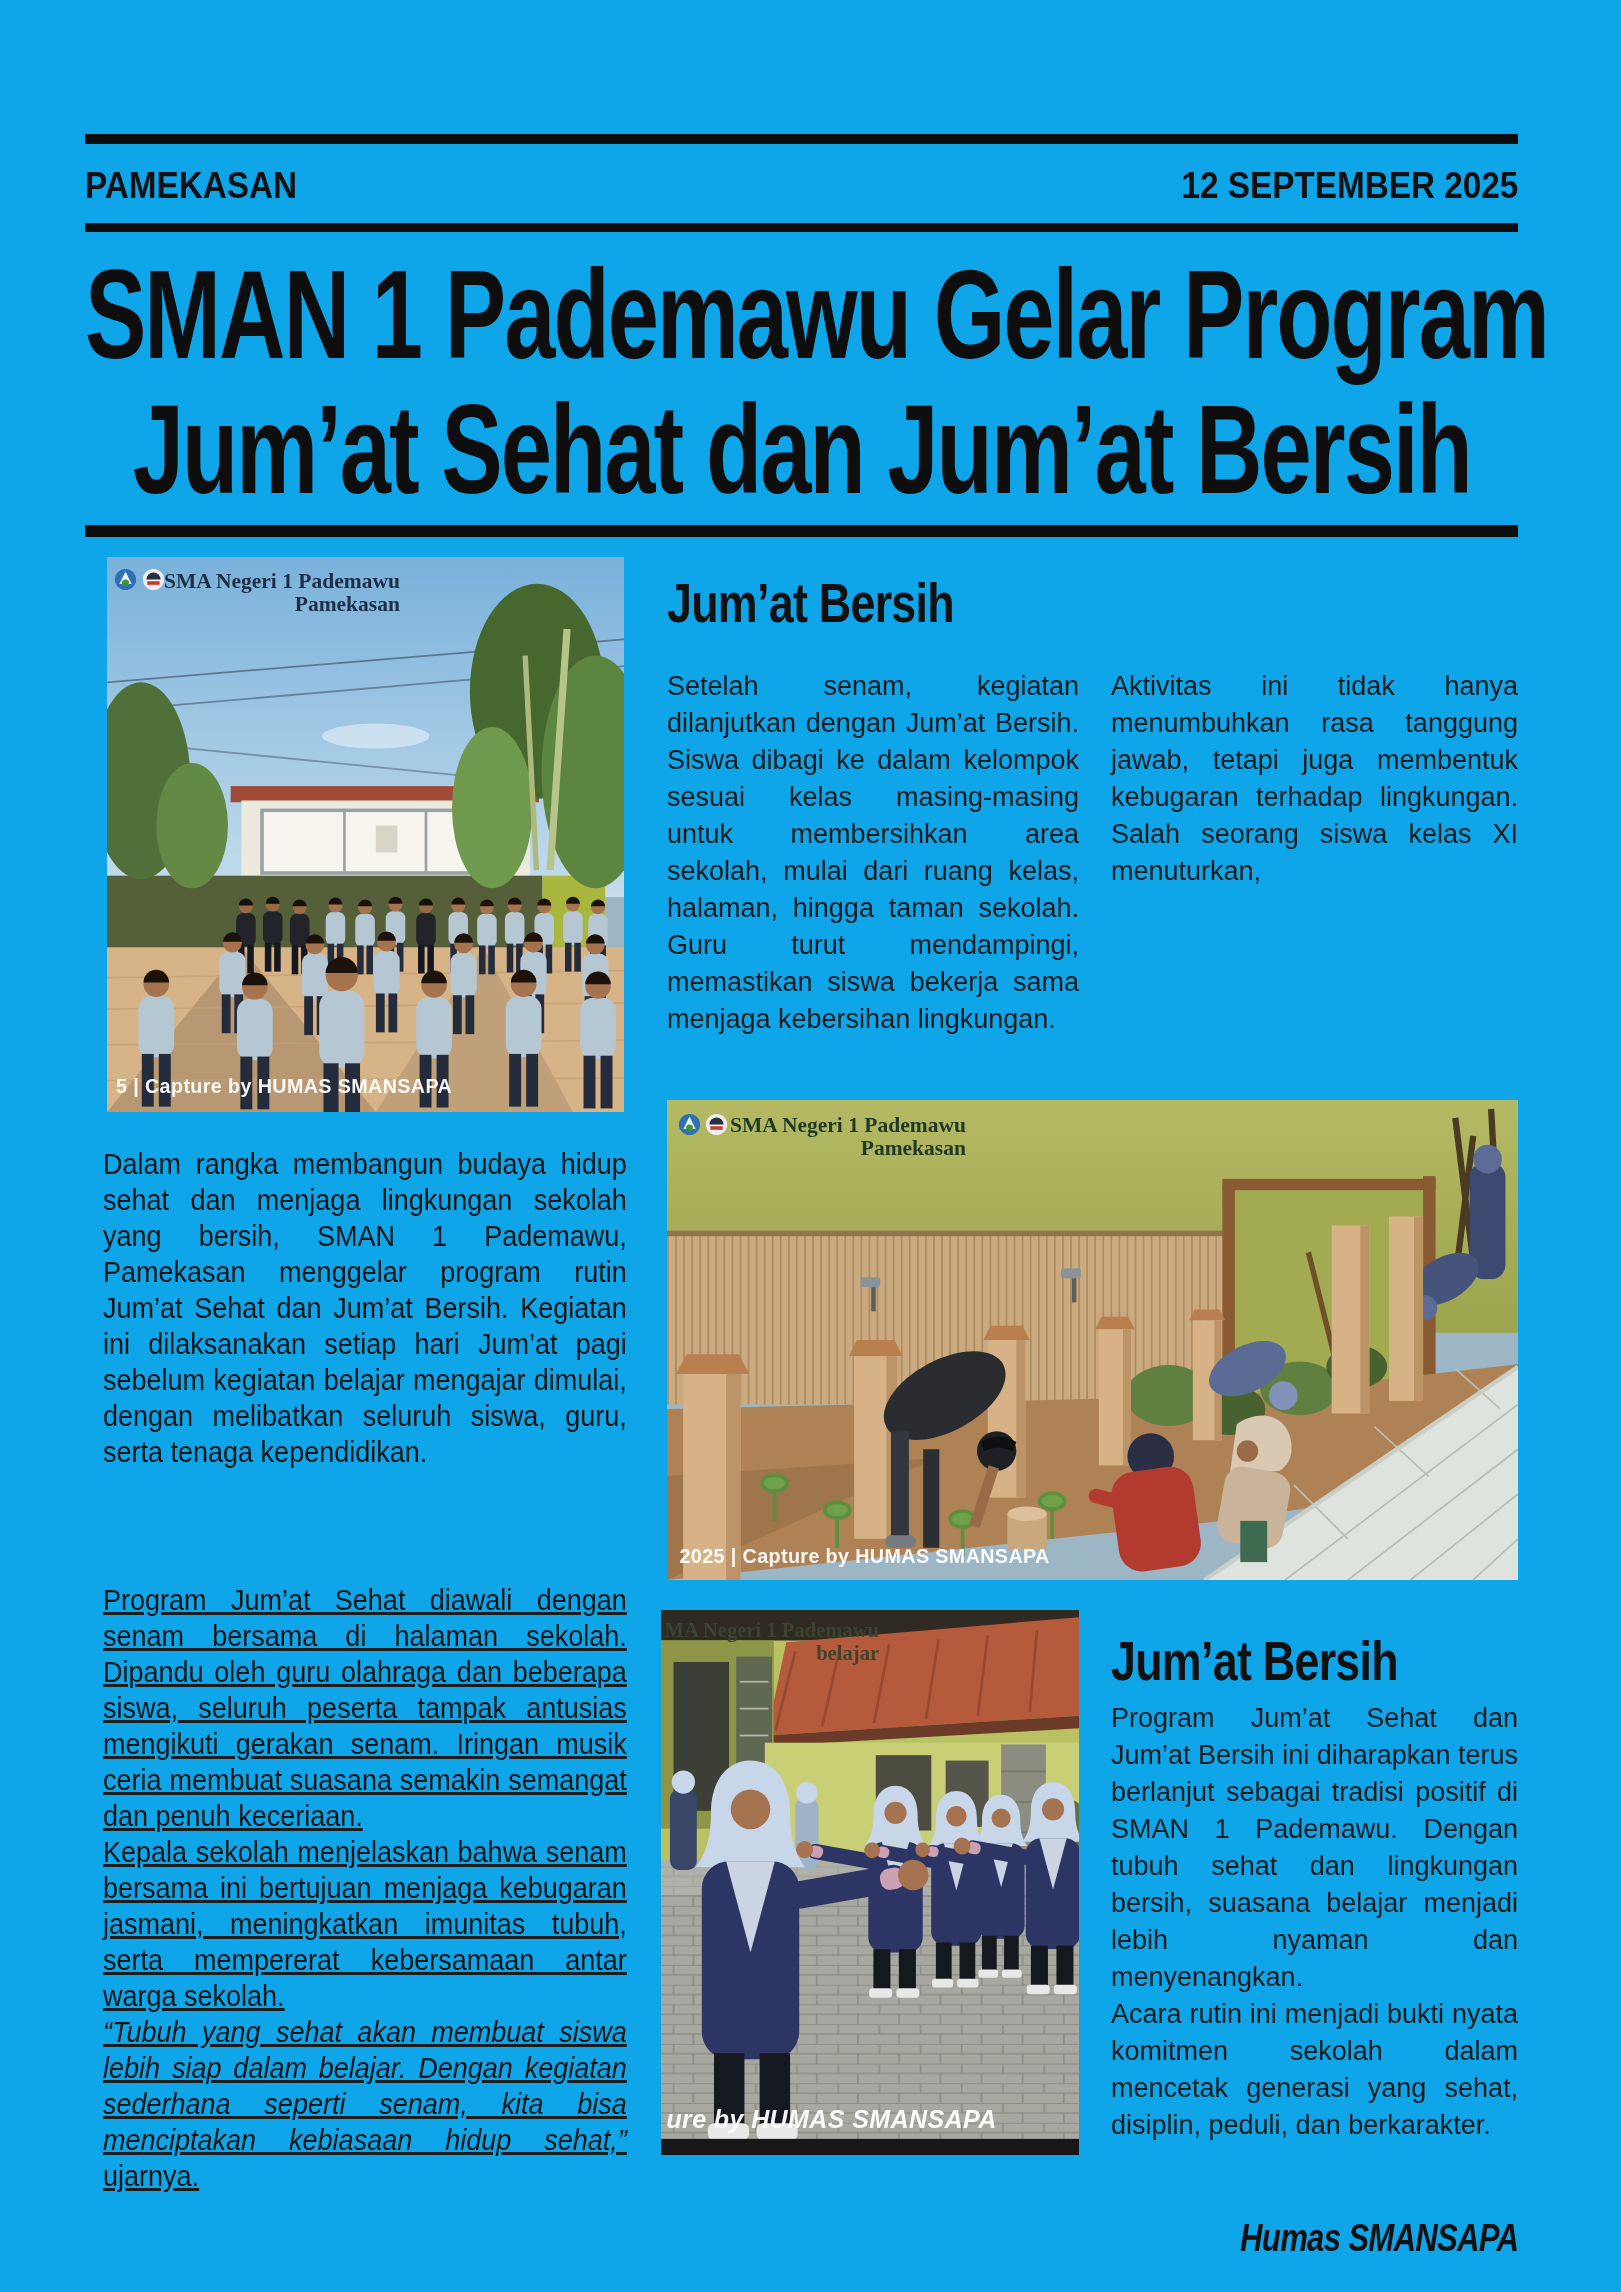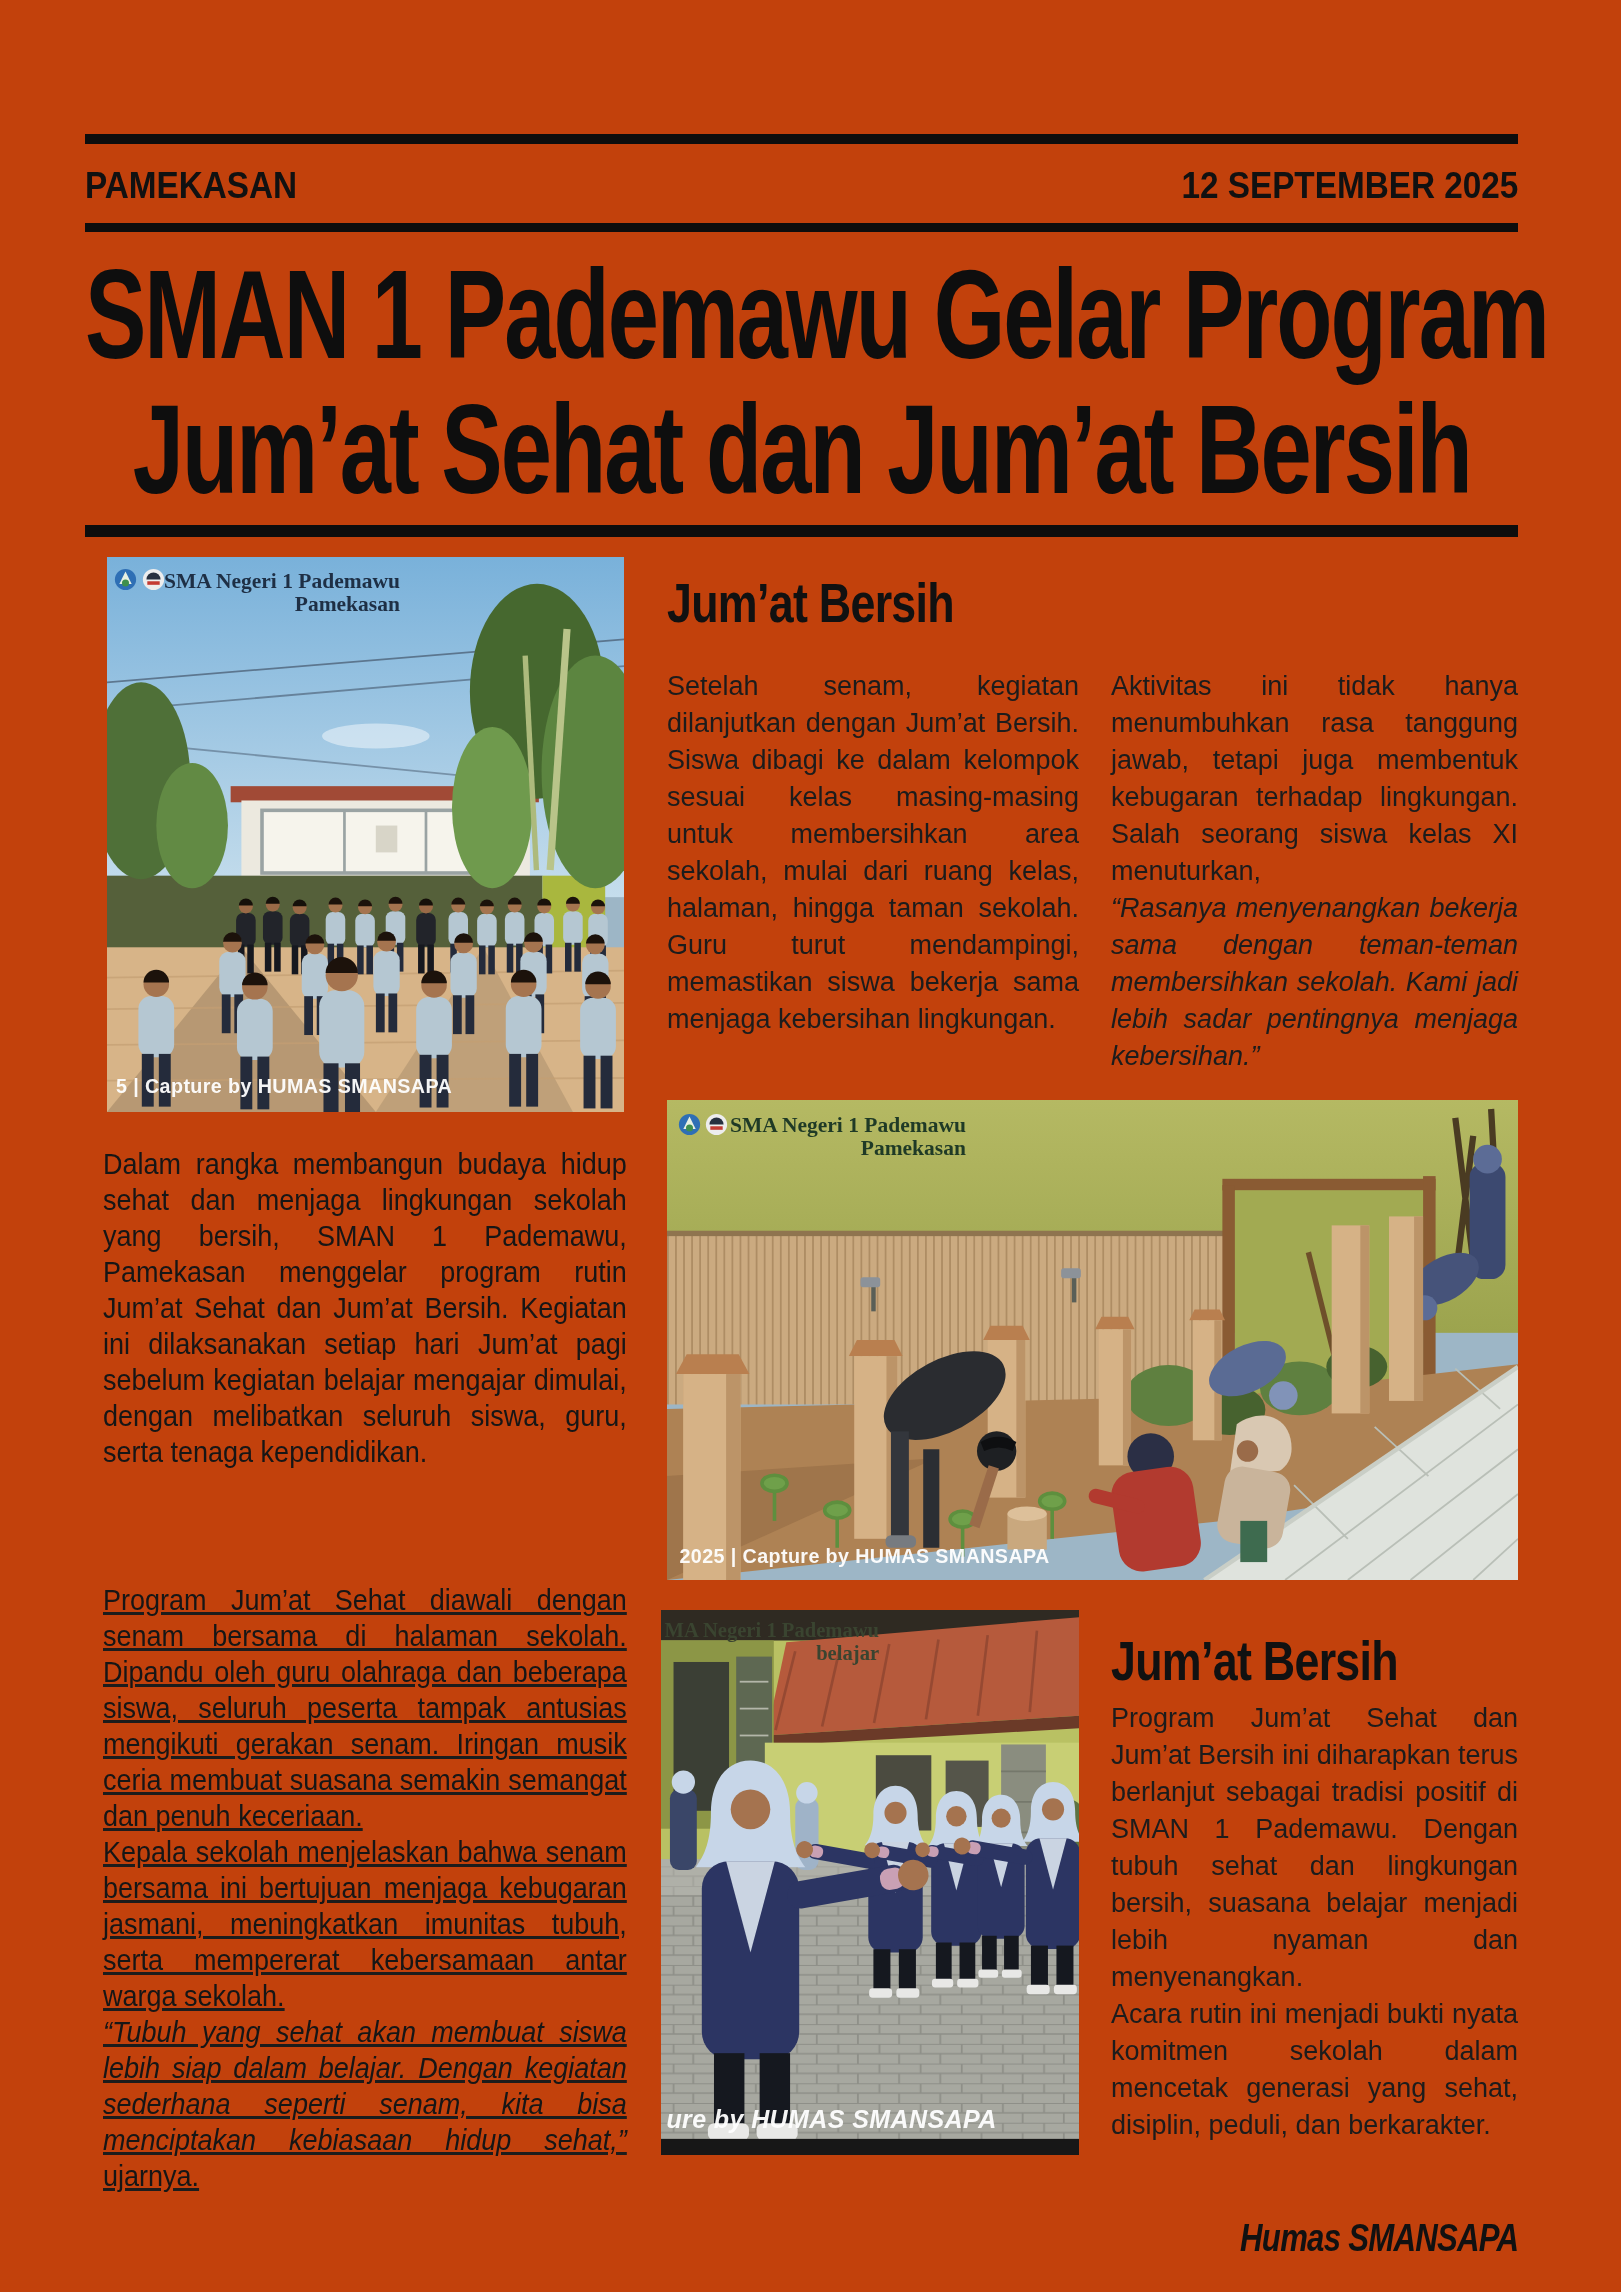--- a/index.html
+++ b/index.html
@@ -1,19 +1,19 @@
 <!DOCTYPE html>
 <html style="font-size:14.3px"><head>
 <meta charset="utf-8">
 <style>
   * { box-sizing: border-box; margin: 0; padding: 0; }
   html,body { background:#F5EEE7; }
   #page {
     position: relative; width: 1621px; height: 2293px;
-    background:#c2410c; overflow:hidden;
+    background:#0ea5e9; overflow:hidden;
     font-family:"Liberation Sans", sans-serif; color:#1C1C1C;
   }
   .rule { position:absolute; left:85px; width:1433px; background:#0D0D0D; }
   #rule-top { top:134px; height:9.9px; }
   #rule-mid { top:223px; height:9px; }
   #rule-headline { top:525px; height:11.6px; }
 
   .kicker { font-size:37px; font-weight:800; color:#111; white-space:nowrap; display:inline-block; }
   #kicker-left  { position:absolute; left:85px; top:165px; transform:scaleX(0.9); transform-origin:0 50%; }
   #kicker-right { position:absolute; right:103px; top:165px; transform:scaleX(0.9); transform-origin:100% 50%; }
@@ -185,21 +185,20 @@
   </div>
 
   <div id="bersih-top-heading">
     <span class="col-heading">Jum’at Bersih</span>
   </div>
   <div id="bersih-top-col1" class="body-text">
     <p>Setelah senam, kegiatan dilanjutkan dengan Jum’at Bersih. Siswa dibagi ke dalam kelompok sesuai kelas masing-masing untuk membersihkan area sekolah, mulai dari ruang kelas, halaman, hingga taman sekolah. Guru turut mendampingi, memastikan siswa bekerja sama menjaga kebersihan lingkungan.</p>
   </div>
   <div id="bersih-top-col2" class="body-text">
     <p>Aktivitas ini tidak hanya menumbuhkan rasa tanggung jawab, tetapi juga membentuk kebugaran terhadap lingkungan. Salah seorang siswa kelas XI menuturkan,</p>
-    <p class="q">“Rasanya menyenangkan bekerja sama dengan teman-teman membersihkan sekolah. Kami jadi lebih sadar pentingnya menjaga kebersihan.”</p>
   </div>
 
   <div id="intro-block">
     <div class="cond-wrap left-body">
       <p>Dalam rangka membangun budaya hidup sehat dan menjaga lingkungan sekolah yang bersih, SMAN 1 Pademawu, Pamekasan menggelar program rutin Jum’at Sehat dan Jum’at Bersih. Kegiatan ini dilaksanakan setiap hari Jum’at pagi sebelum kegiatan belajar mengajar dimulai, dengan melibatkan seluruh siswa, guru, serta tenaga kependidikan.</p>
     </div>
   </div>
 
   <div id="sehat-body">
     <div class="cond-wrap left-body">

